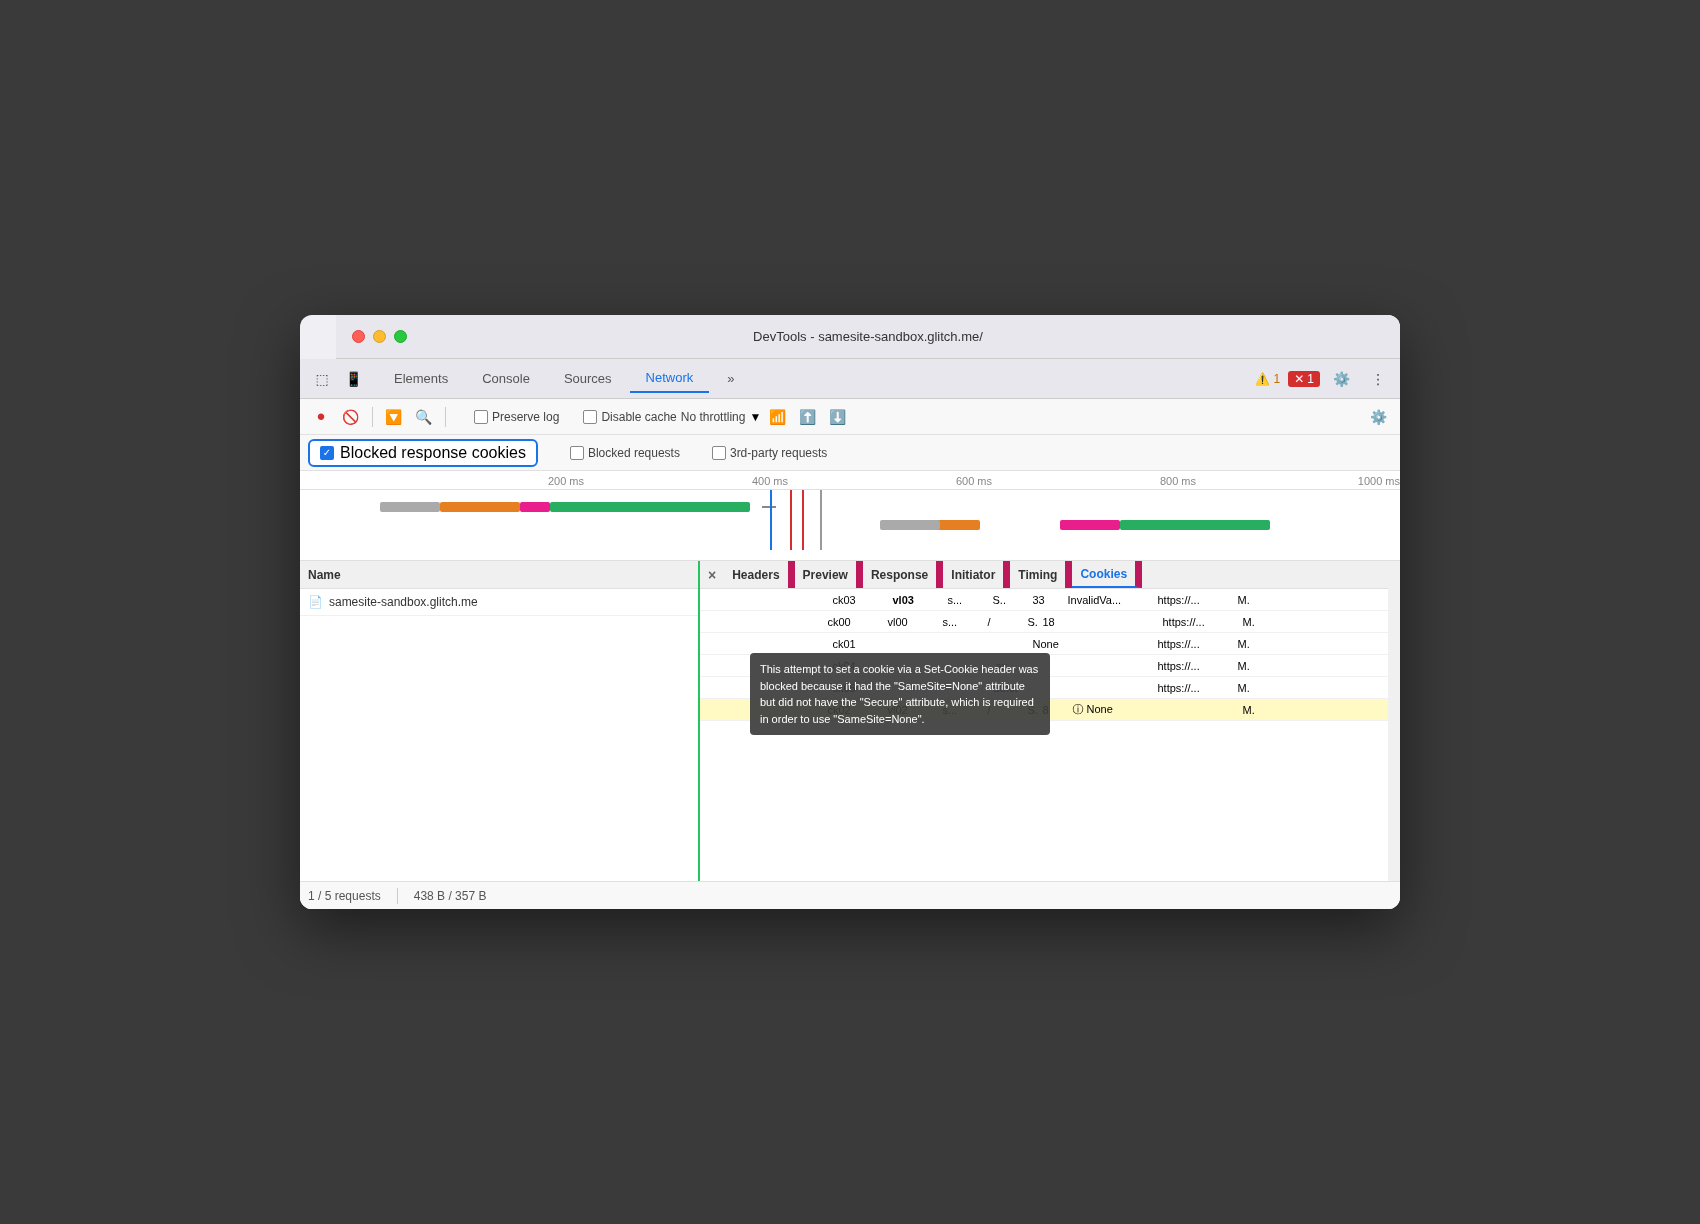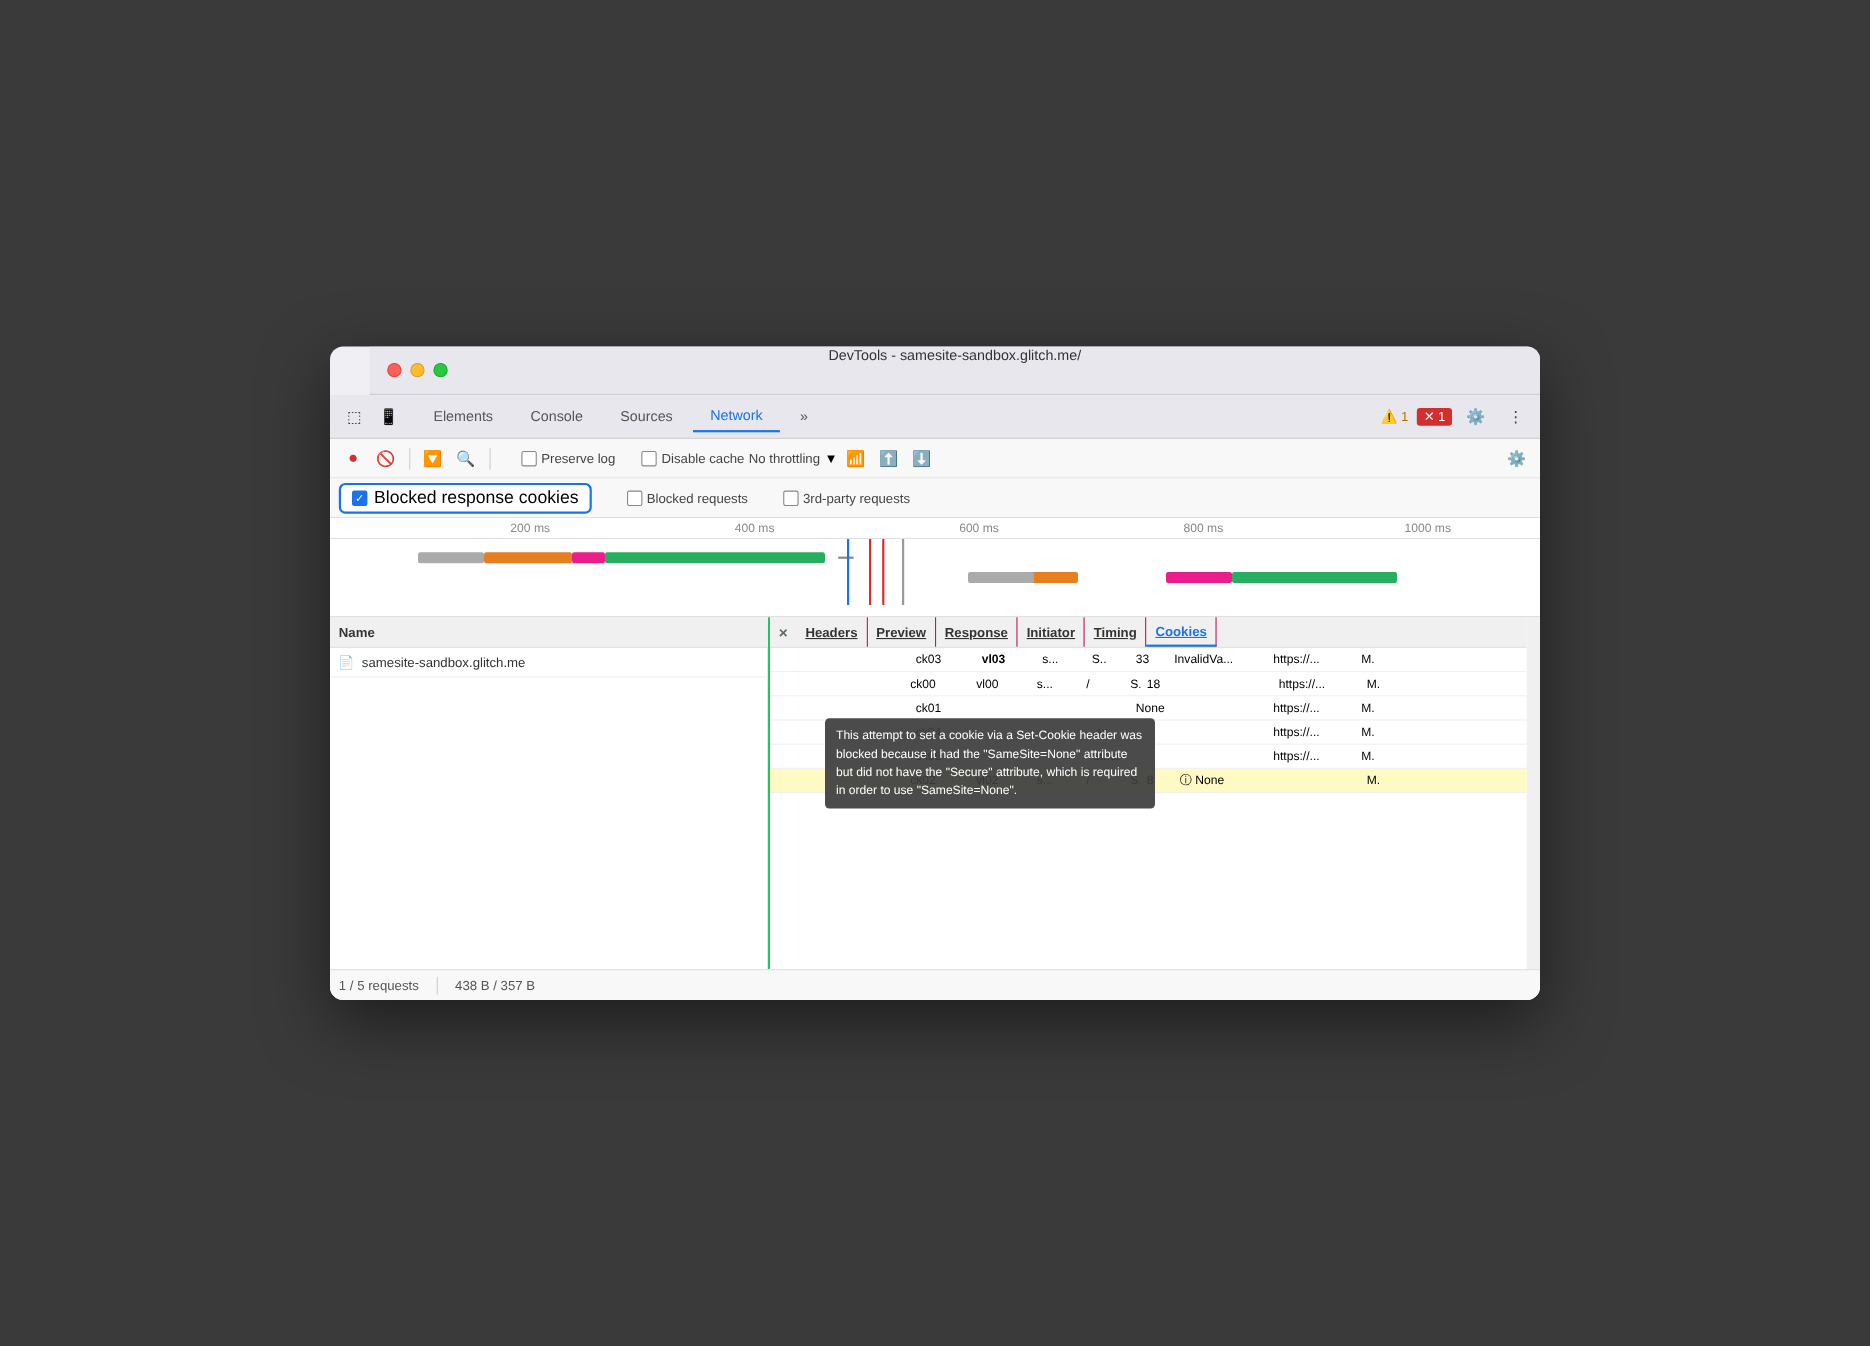--- a/index.html
+++ b/index.html
@@ -15,20 +15,21 @@
       width: 1100px;
       background: #f0eff4;
       border-radius: 12px;
       box-shadow: 0 20px 60px rgba(0,0,0,0.5);
       overflow: hidden;
     }
     .title-bar {
       background: #e8e7ed;
       height: 44px;
       display: flex;
+      align-items: center;
       padding: 0 16px;
       border-bottom: 1px solid #ccc;
       position: relative;
       margin-left: 36px;
     }
     .traffic-lights {
       display: flex;
       gap: 8px;
       align-items: center;
     }
@@ -230,21 +231,21 @@
     }
     .timeline-labels {
       display: flex;
       padding: 4px 0 2px 0;
       font-size: 11px;
       color: #888;
       border-bottom: 1px solid #e0e0e0;
     }
     .timeline-label {
       flex: 1;
-      text-align: center;
+      text-align: right;
     }
     .timeline-bars {
       position: relative;
       height: 50px;
       padding: 8px 0;
     }
     .tbar {
       position: absolute;
       height: 10px;
       border-radius: 2px;
@@ -301,23 +302,22 @@
       font-weight: 600;
       color: #333;
       height: 28px;
       align-items: center;
     }
     .rh-cell {
       padding: 0 8px;
       display: flex;
       align-items: center;
       height: 100%;
-      border-right: 1px solid #be185d;
+      border-right: 7px solid #be185d;
       white-space: nowrap;
-      text-decoration: underline;
     }
     .rh-cell.active { color: #1a73e8; }
     .close-btn {
       padding: 0 8px;
       cursor: pointer;
       font-size: 14px;
       color: #666;
       display: flex;
       align-items: center;
       height: 100%;

